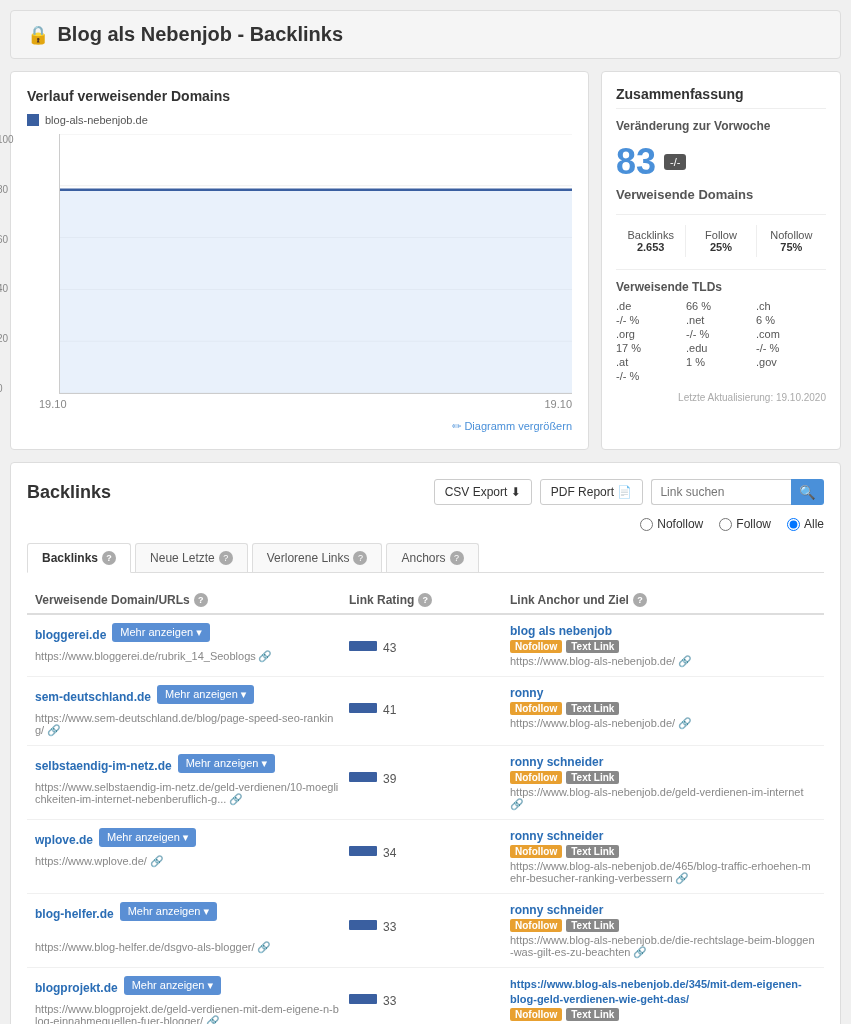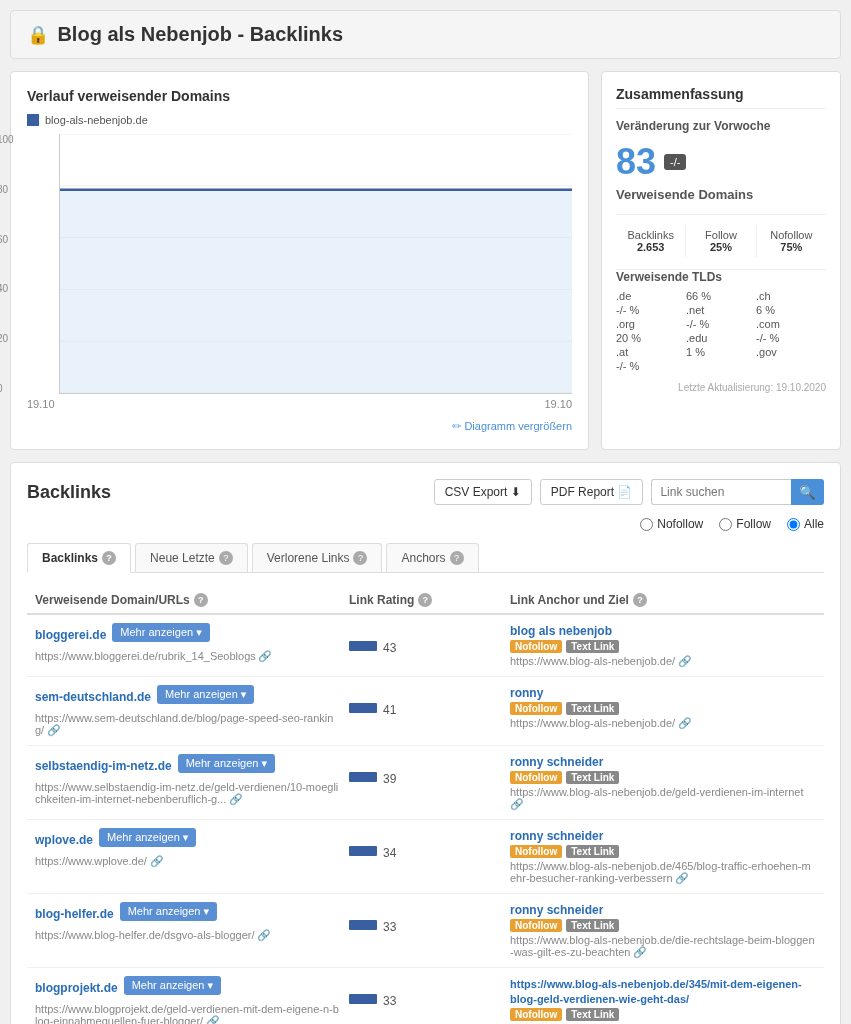--- a/index.html
+++ b/index.html
@@ -16,39 +16,39 @@
     .top-section { display: flex; gap: 12px; margin-bottom: 12px; }
 
     
     .chart-panel { flex: 1; background: #fff; border: 1px solid #ddd; padding: 16px; border-radius: 4px; }
     .chart-title { font-size: 14px; font-weight: bold; margin-bottom: 10px; color: #333; }
     .chart-legend { display: flex; align-items: center; gap: 6px; margin-bottom: 8px; }
     .legend-dot { width: 12px; height: 12px; background: #3a5fa0; display: inline-block; }
     .legend-label { font-size: 11px; color: #555; }
     .chart-area { position: relative; height: 260px; border-left: 1px solid #ccc; border-bottom: 1px solid #ccc; }
     .chart-svg { width: 100%; height: 100%; }
-    .chart-footer { display: flex; justify-content: space-between; font-size: 11px; color: #888; margin-top: 4px; }
+    .chart-footer { display: flex; justify-content: space-between; font-size: 11px; color: #888; margin-top: 4px; margin-left: 12px; }
     .chart-enlarge { text-align: right; margin-top: 8px; }
     .chart-enlarge a { font-size: 11px; color: #4a90d9; text-decoration: none; cursor: pointer; }
     .chart-y-labels { position: absolute; left: -30px; top: 0; height: 100%; display: flex; flex-direction: column; justify-content: space-between; font-size: 10px; color: #888; }
 
     
     .summary-panel { width: 240px; background: #fff; border: 1px solid #ddd; padding: 14px; border-radius: 4px; }
     .summary-title { font-size: 14px; font-weight: bold; margin-bottom: 10px; color: #333; border-bottom: 1px solid #eee; padding-bottom: 6px; }
     .summary-section-title { font-size: 12px; font-weight: bold; color: #555; margin-bottom: 8px; }
     .change-row { display: flex; align-items: center; gap: 8px; margin-bottom: 4px; }
     .change-number { font-size: 36px; font-weight: bold; color: #4a90d9; }
     .change-badge { background: #555; color: #fff; font-size: 11px; padding: 2px 6px; border-radius: 3px; }
     .verweisende-domains { font-size: 13px; color: #555; margin-bottom: 12px; font-weight: bold; }
     .stats-row { display: flex; gap: 0; border-top: 1px solid #eee; padding-top: 10px; margin-bottom: 12px; }
     .stat-item { flex: 1; text-align: center; border-right: 1px solid #eee; padding: 4px 0; }
     .stat-item:last-child { border-right: none; }
     .stat-label { font-size: 11px; color: #555; }
     .stat-value { font-size: 11px; font-weight: bold; color: #333; }
-    .tlds-section { border-top: 1px solid #eee; }
+    .tlds-section { border-top: 1px solid #eee; padding-top: 10px; }
     .tlds-title { font-size: 12px; font-weight: bold; color: #555; margin-bottom: 6px; }
     .tlds-grid { display: grid; grid-template-columns: 1fr 1fr 1fr; gap: 2px 0; font-size: 11px; color: #555; }
     .last-update { font-size: 10px; color: #aaa; text-align: right; margin-top: 10px; }
 
     
     .backlinks-section { background: #fff; border: 1px solid #ddd; border-radius: 4px; padding: 16px; }
     .backlinks-header { display: flex; align-items: center; justify-content: space-between; margin-bottom: 12px; }
     .backlinks-title { font-size: 18px; font-weight: bold; color: #333; }
     .backlinks-actions { display: flex; align-items: center; gap: 8px; }
     .btn-export { background: #fff; border: 1px solid #ccc; padding: 5px 10px; font-size: 12px; border-radius: 3px; cursor: pointer; color: #333; display: flex; align-items: center; gap: 4px; }
@@ -173,21 +173,21 @@
           <span>66 %</span>
           <span>.ch</span>
           <span>-/- %</span>
 
           <span>.net</span>
           <span>6 %</span>
           <span>.org</span>
           <span>-/- %</span>
 
           <span>.com</span>
-          <span>20 %</span>
+          <span>17 %</span>
           <span>.edu</span>
           <span>-/- %</span>
 
           <span>.at</span>
           <span>1 %</span>
           <span>.gov</span>
           <span>-/- %</span>
         </div>
       </div>
       <div class="last-update">Letzte Aktualisierung: 19.10.2020</div>
@@ -341,21 +341,21 @@
           <div class="anchor-tags">
             <span class="tag tag-nofollow">Nofollow</span>
             <span class="tag tag-textlink">Text Link</span>
           </div>
           <div class="anchor-url">https://www.blog-als-nebenjob.de/465/blog-traffic-erhoehen-mehr-besucher-ranking-verbessern <span style="color:#4a90d9">🔗</span></div>
         </div>
       </div>
 
       <div class="table-row">
         <div class="domain-col">
-          <div style="display:flex; align-items:center; gap:6px; margin-bottom:4px;">
+          <div style="display:flex; align-items:center; gap:6px; margin-bottom:16px;">
             <a class="domain-link">blog-helfer.de</a>
             <button class="mehr-btn">Mehr anzeigen ▾</button>
           </div>
           <div class="domain-url">https://www.blog-helfer.de/dsgvo-als-blogger/ <span style="color:#4a90d9">🔗</span></div>
         </div>
         <div class="rating-col">
           <div class="rating-bar"></div>
           <span class="rating-num">33</span>
         </div>
         <div class="anchor-col">

